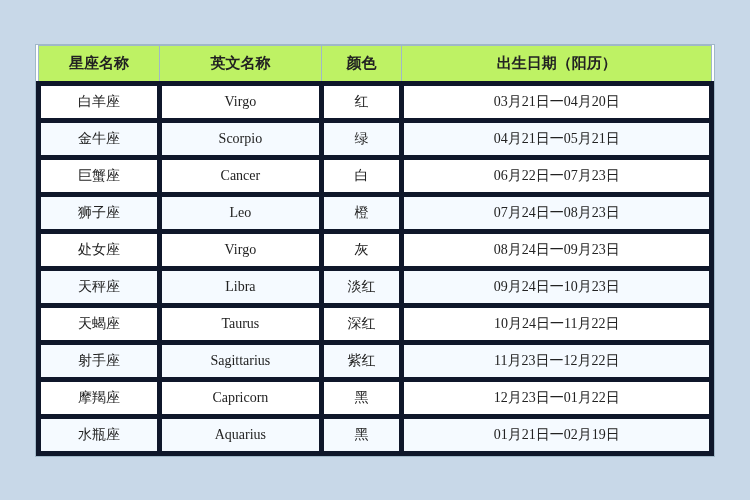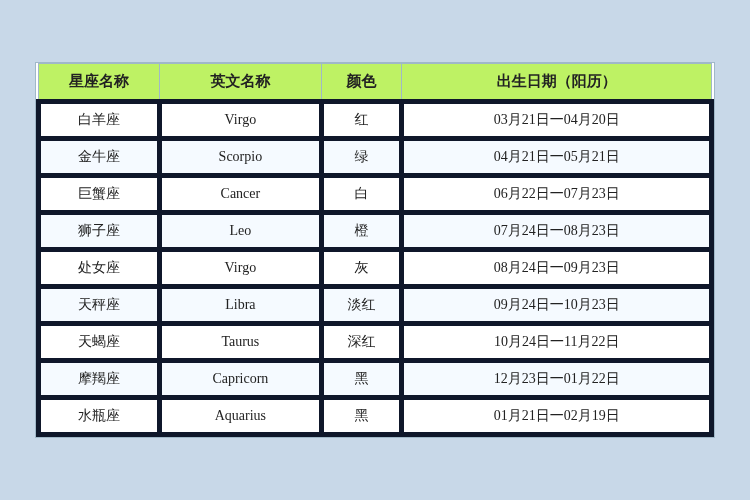--- a/index.html
+++ b/index.html
@@ -113,20 +113,26 @@
           <td>淡红</td>
           <td>09月24日一10月23日</td>
         </tr>
         <tr>
           <td>天蝎座</td>
           <td>Taurus</td>
           <td>深红</td>
           <td>10月24日一11月22日</td>
         </tr>
         <tr>
+          <td>射手座</td>
+          <td>Sagittarius</td>
+          <td>紫红</td>
+          <td>11月23日一12月22日</td>
+        </tr>
+        <tr>
           <td>摩羯座</td>
           <td>Capricorn</td>
           <td>黑</td>
           <td>12月23日一01月22日</td>
         </tr>
         <tr>
           <td>水瓶座</td>
           <td>Aquarius</td>
           <td>黑</td>
           <td>01月21日一02月19日</td>

